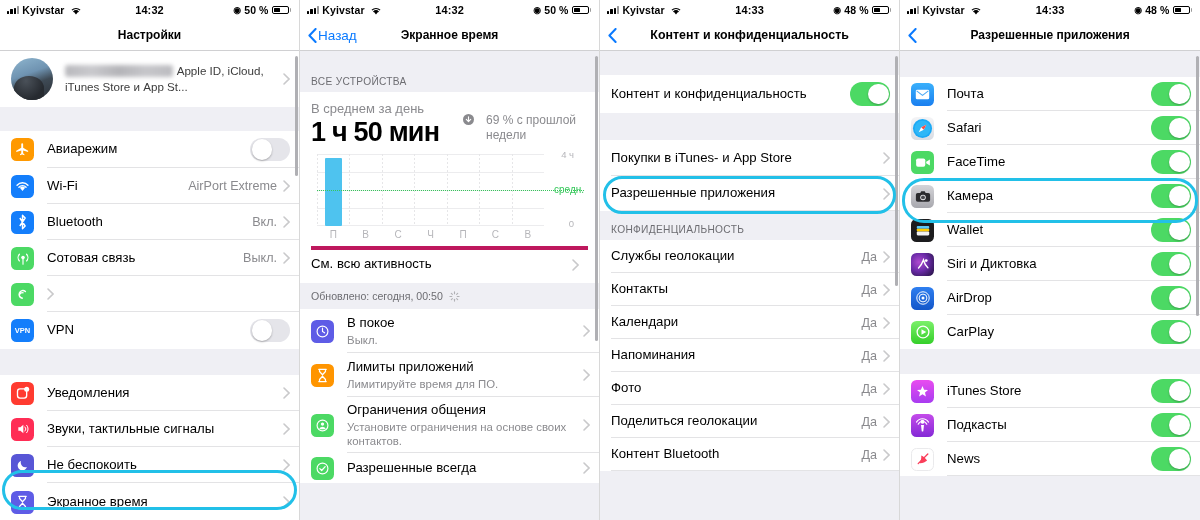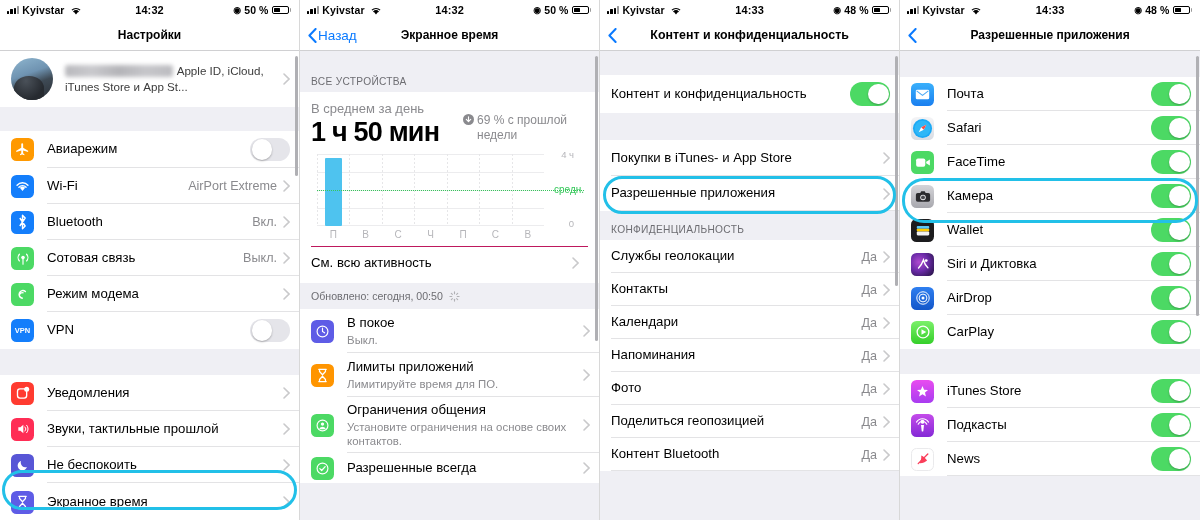--- a/index.html
+++ b/index.html
@@ -136,21 +136,21 @@
     background: #b0b0b4; z-index: 4;
   }
 
   
   .st-card { background: #fff; padding: 9px 11px 4px 11px; }
   .st-avg { font-size: 13px; color: #8a8a8e; }
   .st-flex { display: flex; align-items: center; justify-content: space-between; }
   .st-big { font-size: 27px; font-weight: bold; letter-spacing: -.8px; color: #000; margin-top: 1px; }
   .st-delta {
     font-size: 12px; color: #8a8a8e; max-width: 125px; line-height: 1.28;
-    margin-top: 7px; display: flex; gap: 3px;
+    margin-top: 7px; display: flex; gap: 12px;
   }
   .arrow-dn { width: 11px; height: 11px; flex: none; margin-top: 1px; }
   .chartwrap { position: relative; height: 88px; margin: 6px 2px 0 2px; }
   .chart { position: relative; height: 72px; margin-left: 4px; margin-right: 42px; }
   .gridline { position: absolute; left: 0; right: 0; height: 1px; background: #ececee; }
   .vgrid { position: absolute; top: 0; bottom: 0; width: 1px;
            background: repeating-linear-gradient(to bottom,#e6e6e8 0 2px,transparent 2px 4px); }
   .bar { position: absolute; bottom: 0; background: #4ec3ef; border-radius: 1px; }
   .avgline {
     position: absolute; left: 0; right: -40px; height: 0;
@@ -285,21 +285,20 @@
             </svg>
           <div class="sep"></div>
         </div>
 
         <div class="row">
           <div class="appicon" style="background:#4cd964">
             <svg width="15" height="15" viewBox="0 0 18 18">
                 <path d="M12.5 5.5a4.5 4.5 0 1 0-3.2 7.8 3.3 3.3 0 1 1 .4-6.3" stroke="#fff" stroke-width="1.7" fill="none" stroke-linecap="round"></path>
               </svg>
           </div>
-          <span class="label">Режим модема</span>
           <svg class="chev" viewBox="0 0 7 12">
               <path d="M1 1l5 5-5 5" stroke="#8a8a8e" stroke-width="1.6" fill="none" stroke-linecap="round"></path>
             </svg>
           <div class="sep"></div>
         </div>
 
         <div class="row" style="min-height:37px">
           <div class="appicon" style="background:#147efb;font-size:7.5px;color:#fff;font-weight:bold">
               <span>VPN</span>
             </div>
@@ -326,21 +325,21 @@
             </svg>
           <div class="sep"></div>
         </div>
         <div class="row">
           <div class="appicon" style="background:#ff2d55">
             <svg width="15" height="14" viewBox="0 0 18 16">
                 <path d="M4 6h2.5L10 3v10L6.5 10H4z" fill="#fff"></path>
                 <path d="M12 5.5a3.5 3.5 0 0 1 0 5M14 3.5a6.5 6.5 0 0 1 0 9" stroke="#fff" stroke-width="1.2" fill="none" stroke-linecap="round"></path>
               </svg>
           </div>
-          <span class="label">Звуки, тактильные прошлой</span>
+          <span class="label">Звуки, тактильные сигналы</span>
           <svg class="chev" viewBox="0 0 7 12">
               <path d="M1 1l5 5-5 5" stroke="#8a8a8e" stroke-width="1.6" fill="none" stroke-linecap="round"></path>
             </svg>
           <div class="sep"></div>
         </div>
         <div class="row">
           <div class="appicon" style="background:#5856d6">
             <svg width="14" height="14" viewBox="0 0 16 16">
                 <path d="M12.5 10.2A5.2 5.2 0 0 1 5.8 3.5 5.4 5.4 0 1 0 12.5 10.2z" fill="#fff"></path>
               </svg>
@@ -455,21 +454,21 @@
             <div>П</div>
             <div>В</div>
             <div>С</div>
             <div>Ч</div>
             <div>П</div>
             <div>С</div>
             <div>В</div>
           </div>
         </div>
 
-        <div class="row noicon" style="min-height:33px;padding-left:0;border-top:1px solid #be185d;margin-top:4px">
+        <div class="row noicon" style="min-height:33px;padding-left:0;border-top:4px solid #be185d;margin-top:4px">
           <span class="label">См. всю активность</span>
           <svg class="chev" viewBox="0 0 7 12">
               <path d="M1 1l5 5-5 5" stroke="#8a8a8e" stroke-width="1.6" fill="none" stroke-linecap="round"></path>
             </svg>
         </div>
       </div>
 
       <div class="updated">
         <span>Обновлено: сегодня, 00:50</span>
         <svg class="spinner" viewBox="0 0 12 12">
@@ -650,21 +649,21 @@
         </div>
         <div class="row noicon" style="min-height:33px">
           <span class="label">Фото</span>
           <span class="value">Да</span>
           <svg class="chev" viewBox="0 0 7 12">
               <path d="M1 1l5 5-5 5" stroke="#8a8a8e" stroke-width="1.6" fill="none" stroke-linecap="round"></path>
             </svg>
           <div class="sep"></div>
         </div>
         <div class="row noicon" style="min-height:33px">
-          <span class="label">Поделиться геопозицией</span>
+          <span class="label">Поделиться геолокации</span>
           <span class="value">Да</span>
           <svg class="chev" viewBox="0 0 7 12">
               <path d="M1 1l5 5-5 5" stroke="#8a8a8e" stroke-width="1.6" fill="none" stroke-linecap="round"></path>
             </svg>
           <div class="sep"></div>
         </div>
         <div class="row noicon" style="min-height:33px">
           <span class="label">Контент Bluetooth</span>
           <span class="value">Да</span>
           <svg class="chev" viewBox="0 0 7 12">

